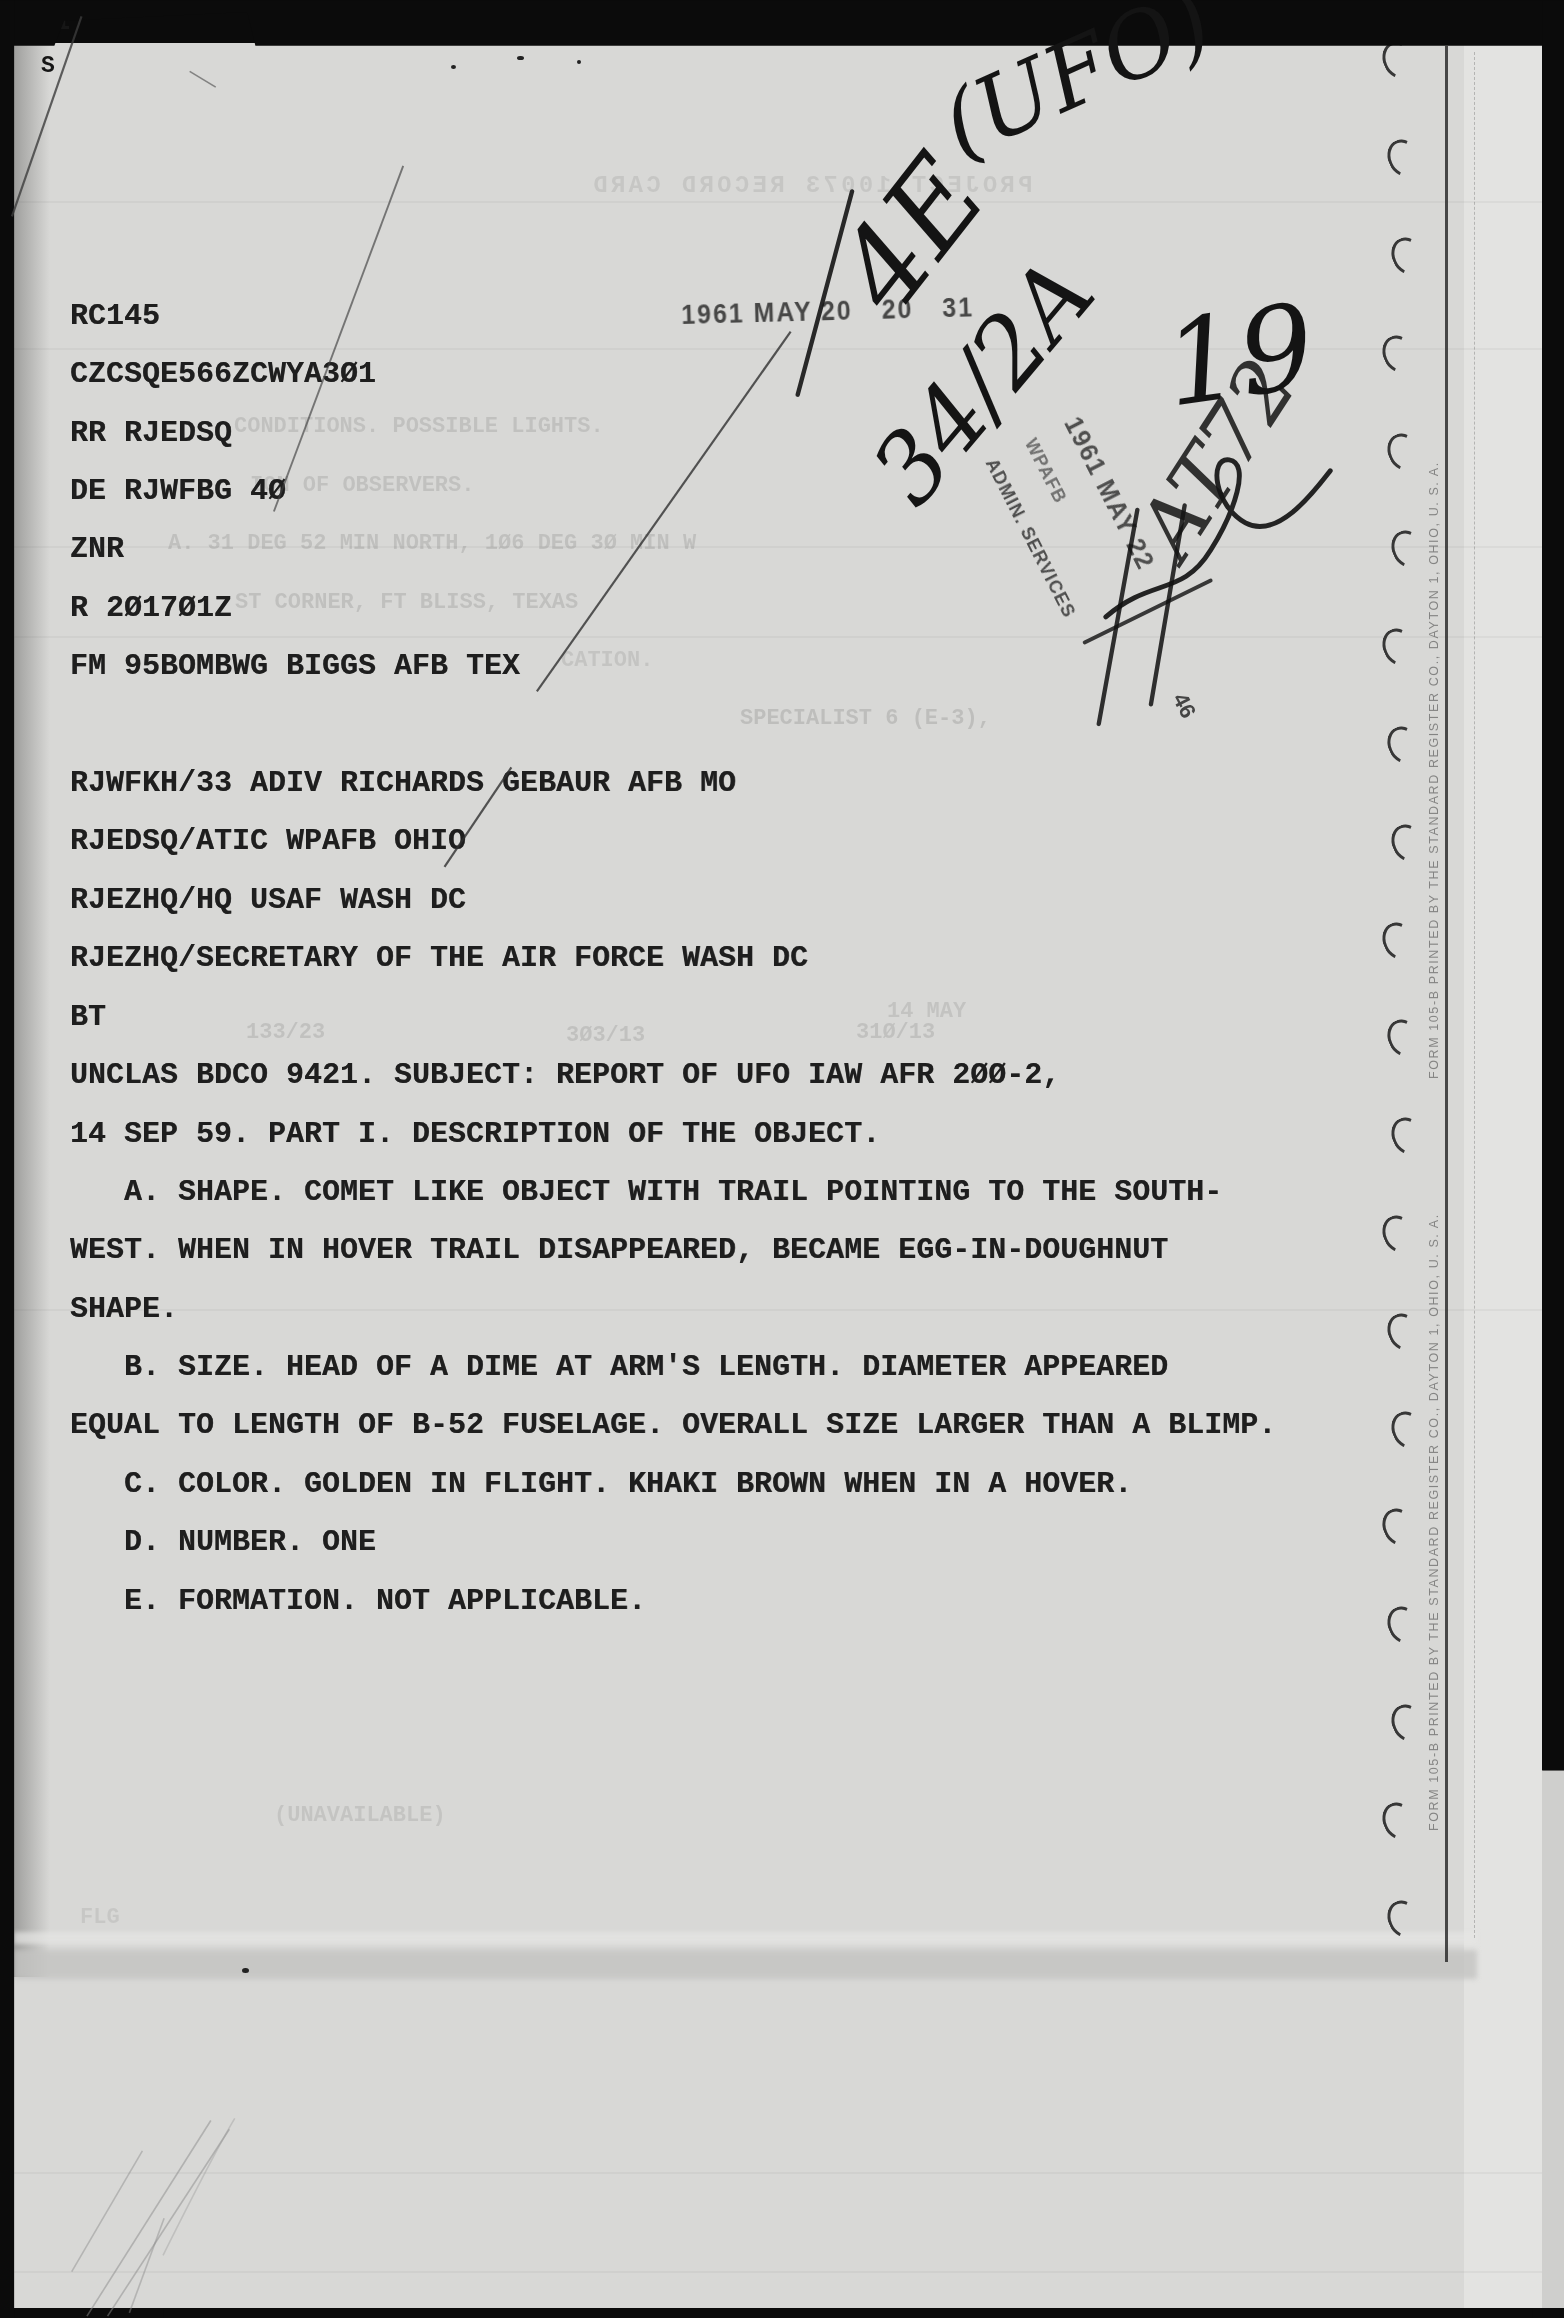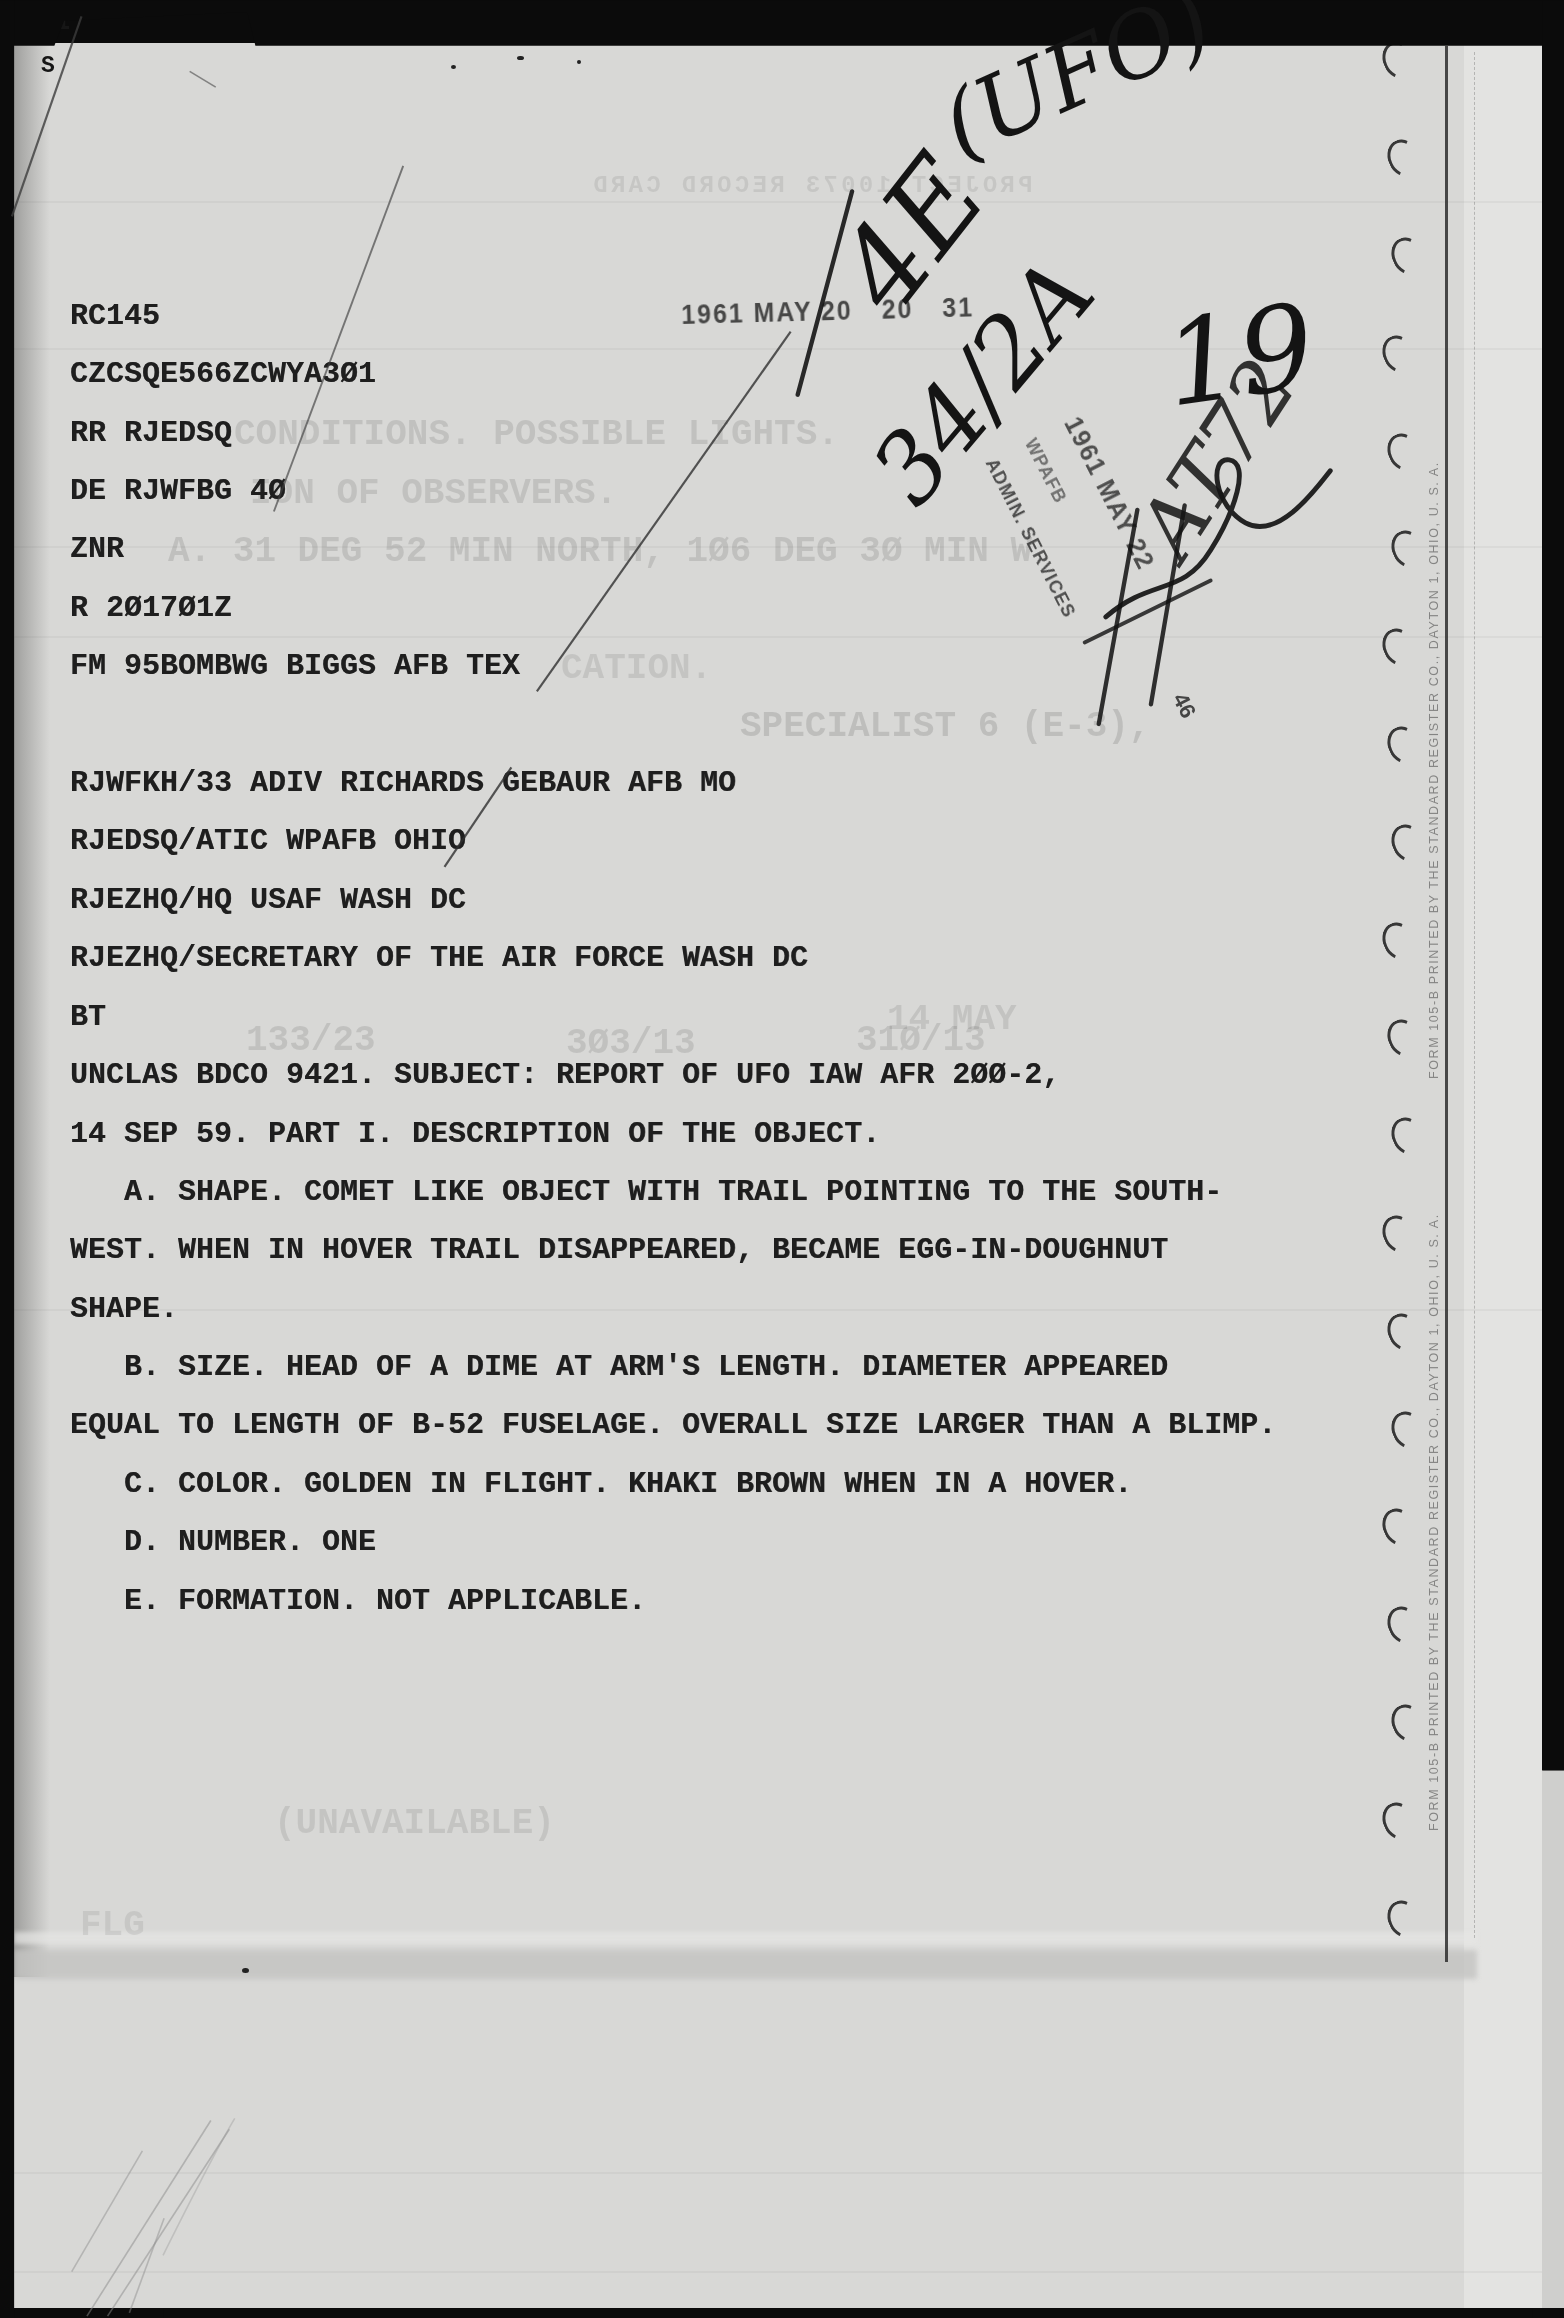--- a/index.html
+++ b/index.html
@@ -11,21 +11,21 @@
   .left-shadow{position:absolute;left:14px;top:43px;width:36px;height:1934px;z-index:1;
     background:linear-gradient(to right,#9f9f9d,rgba(200,200,198,0));}
   .right-under-patch{position:absolute;left:1542px;top:1770px;width:23px;height:538px;background:#cfcfcd;z-index:1;}
   .fold-band{position:absolute;left:14px;top:1950px;width:1463px;height:29px;background:#c4c4c2;
     filter:blur(2.7px);opacity:.8;z-index:2;}
   .fold-band-light{position:absolute;left:14px;top:1932px;width:1463px;height:12px;background:#e6e6e4;
     filter:blur(2.2px);opacity:.7;z-index:2;}
   .hline{position:absolute;left:14px;width:1528px;height:1.6px;background:#555;opacity:.06;z-index:2;}
   
   .ghost{position:absolute;font-family:"Liberation Mono","DejaVu Sans Mono",monospace;font-weight:700;
-    font-size:36px;color:#3c3c3c;white-space:pre;filter:blur(0.6px);z-index:2;}
+    font-size:22px;color:#3c3c3c;white-space:pre;filter:blur(0.6px);z-index:2;}
   .mirror{transform:scaleX(-1);}
   
   .typeline{position:absolute;left:70px;font-family:"Liberation Mono","DejaVu Sans Mono",monospace;
     font-weight:700;font-size:30px;line-height:37px;color:#1e1e1e;white-space:pre;
     text-shadow:0.3px 0.3px 0.4px rgba(25,25,25,.6);filter:blur(0.2px);z-index:3;}
   .corner-mark{position:absolute;font-family:"Liberation Mono","DejaVu Sans Mono",monospace;
     font-weight:700;color:#161616;z-index:3;}
   
   .stamp1{position:absolute;left:681px;top:300px;transform:rotate(-1.5deg) scaleX(.92);transform-origin:left top;
     font-family:"Liberation Sans",sans-serif;font-weight:700;font-size:27px;color:#2e2e2e;opacity:.85;
@@ -70,20 +70,21 @@
   <div class="hline" style="top:546px"></div>
   <div class="hline" style="top:636px"></div>
   <div class="hline" style="top:1309px"></div>
   <div class="hline" style="top:2172px"></div>
   <div class="hline" style="top:2271px"></div>
 
   <div class="ghost mirror" style="left:590px;top:172px;font-size:24px;letter-spacing:3.3px;opacity:.11">PROJECT 10073 RECORD CARD</div>
   <div class="ghost" style="left:234px;top:414px;opacity:.14">CONDITIONS. POSSIBLE LIGHTS.</div>
   <div class="ghost" style="left:250px;top:473px;opacity:.14">ION OF OBSERVERS.</div>
   <div class="ghost" style="left:168px;top:531px;opacity:.15">A. 31 DEG 52 MIN NORTH, 1Ø6 DEG 3Ø MIN W</div>
+  <div class="ghost" style="left:235px;top:590px;opacity:.15">ST CORNER, FT BLISS, TEXAS</div>
   <div class="ghost" style="left:561px;top:648px;opacity:.12">CATION.</div>
   <div class="ghost" style="left:740px;top:706px;opacity:.16">SPECIALIST 6 (E-3),</div>
   <div class="ghost" style="left:887px;top:999px;opacity:.13">14 MAY</div>
   <div class="ghost" style="left:246px;top:1020px;opacity:.14">133/23</div>
   <div class="ghost" style="left:566px;top:1023px;opacity:.14">3Ø3/13</div>
   <div class="ghost" style="left:856px;top:1020px;opacity:.14">31Ø/13</div>
   <div class="ghost" style="left:274px;top:1803px;opacity:.12">(UNAVAILABLE)</div>
   <div class="ghost" style="left:80px;top:1905px;opacity:.10">FLG</div>
 
   <div class="corner-mark" style="left:41px;top:7.6px;font-size:25px">AI</div>

